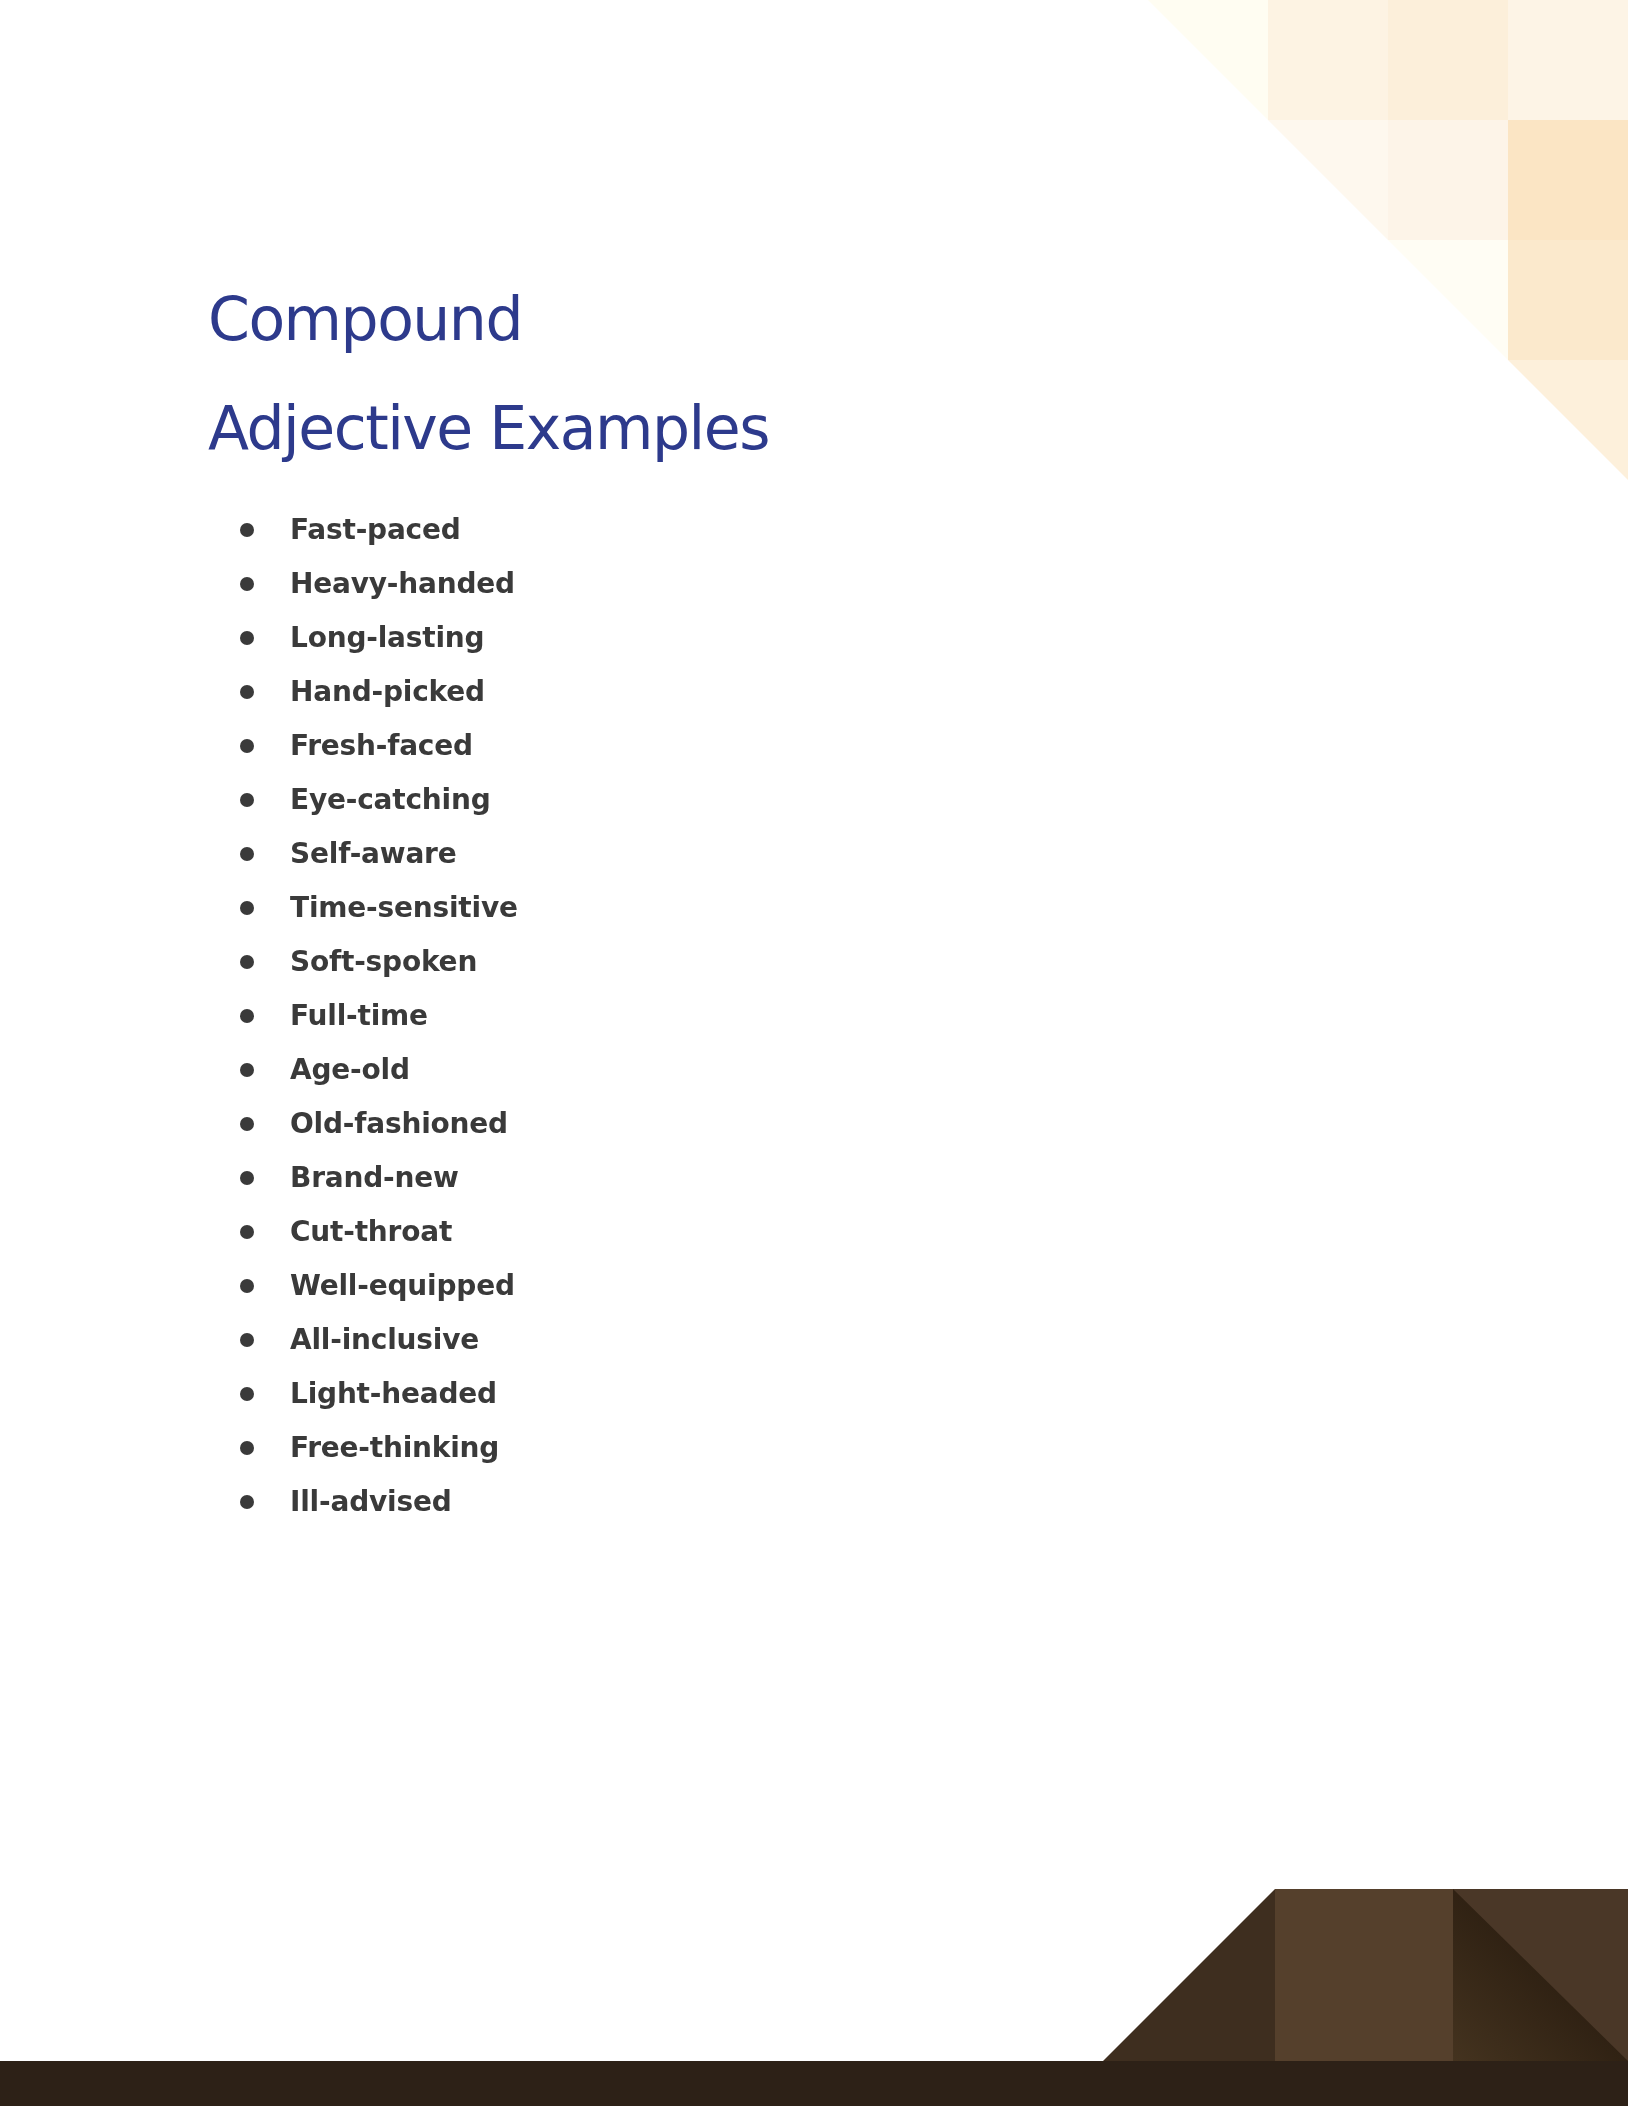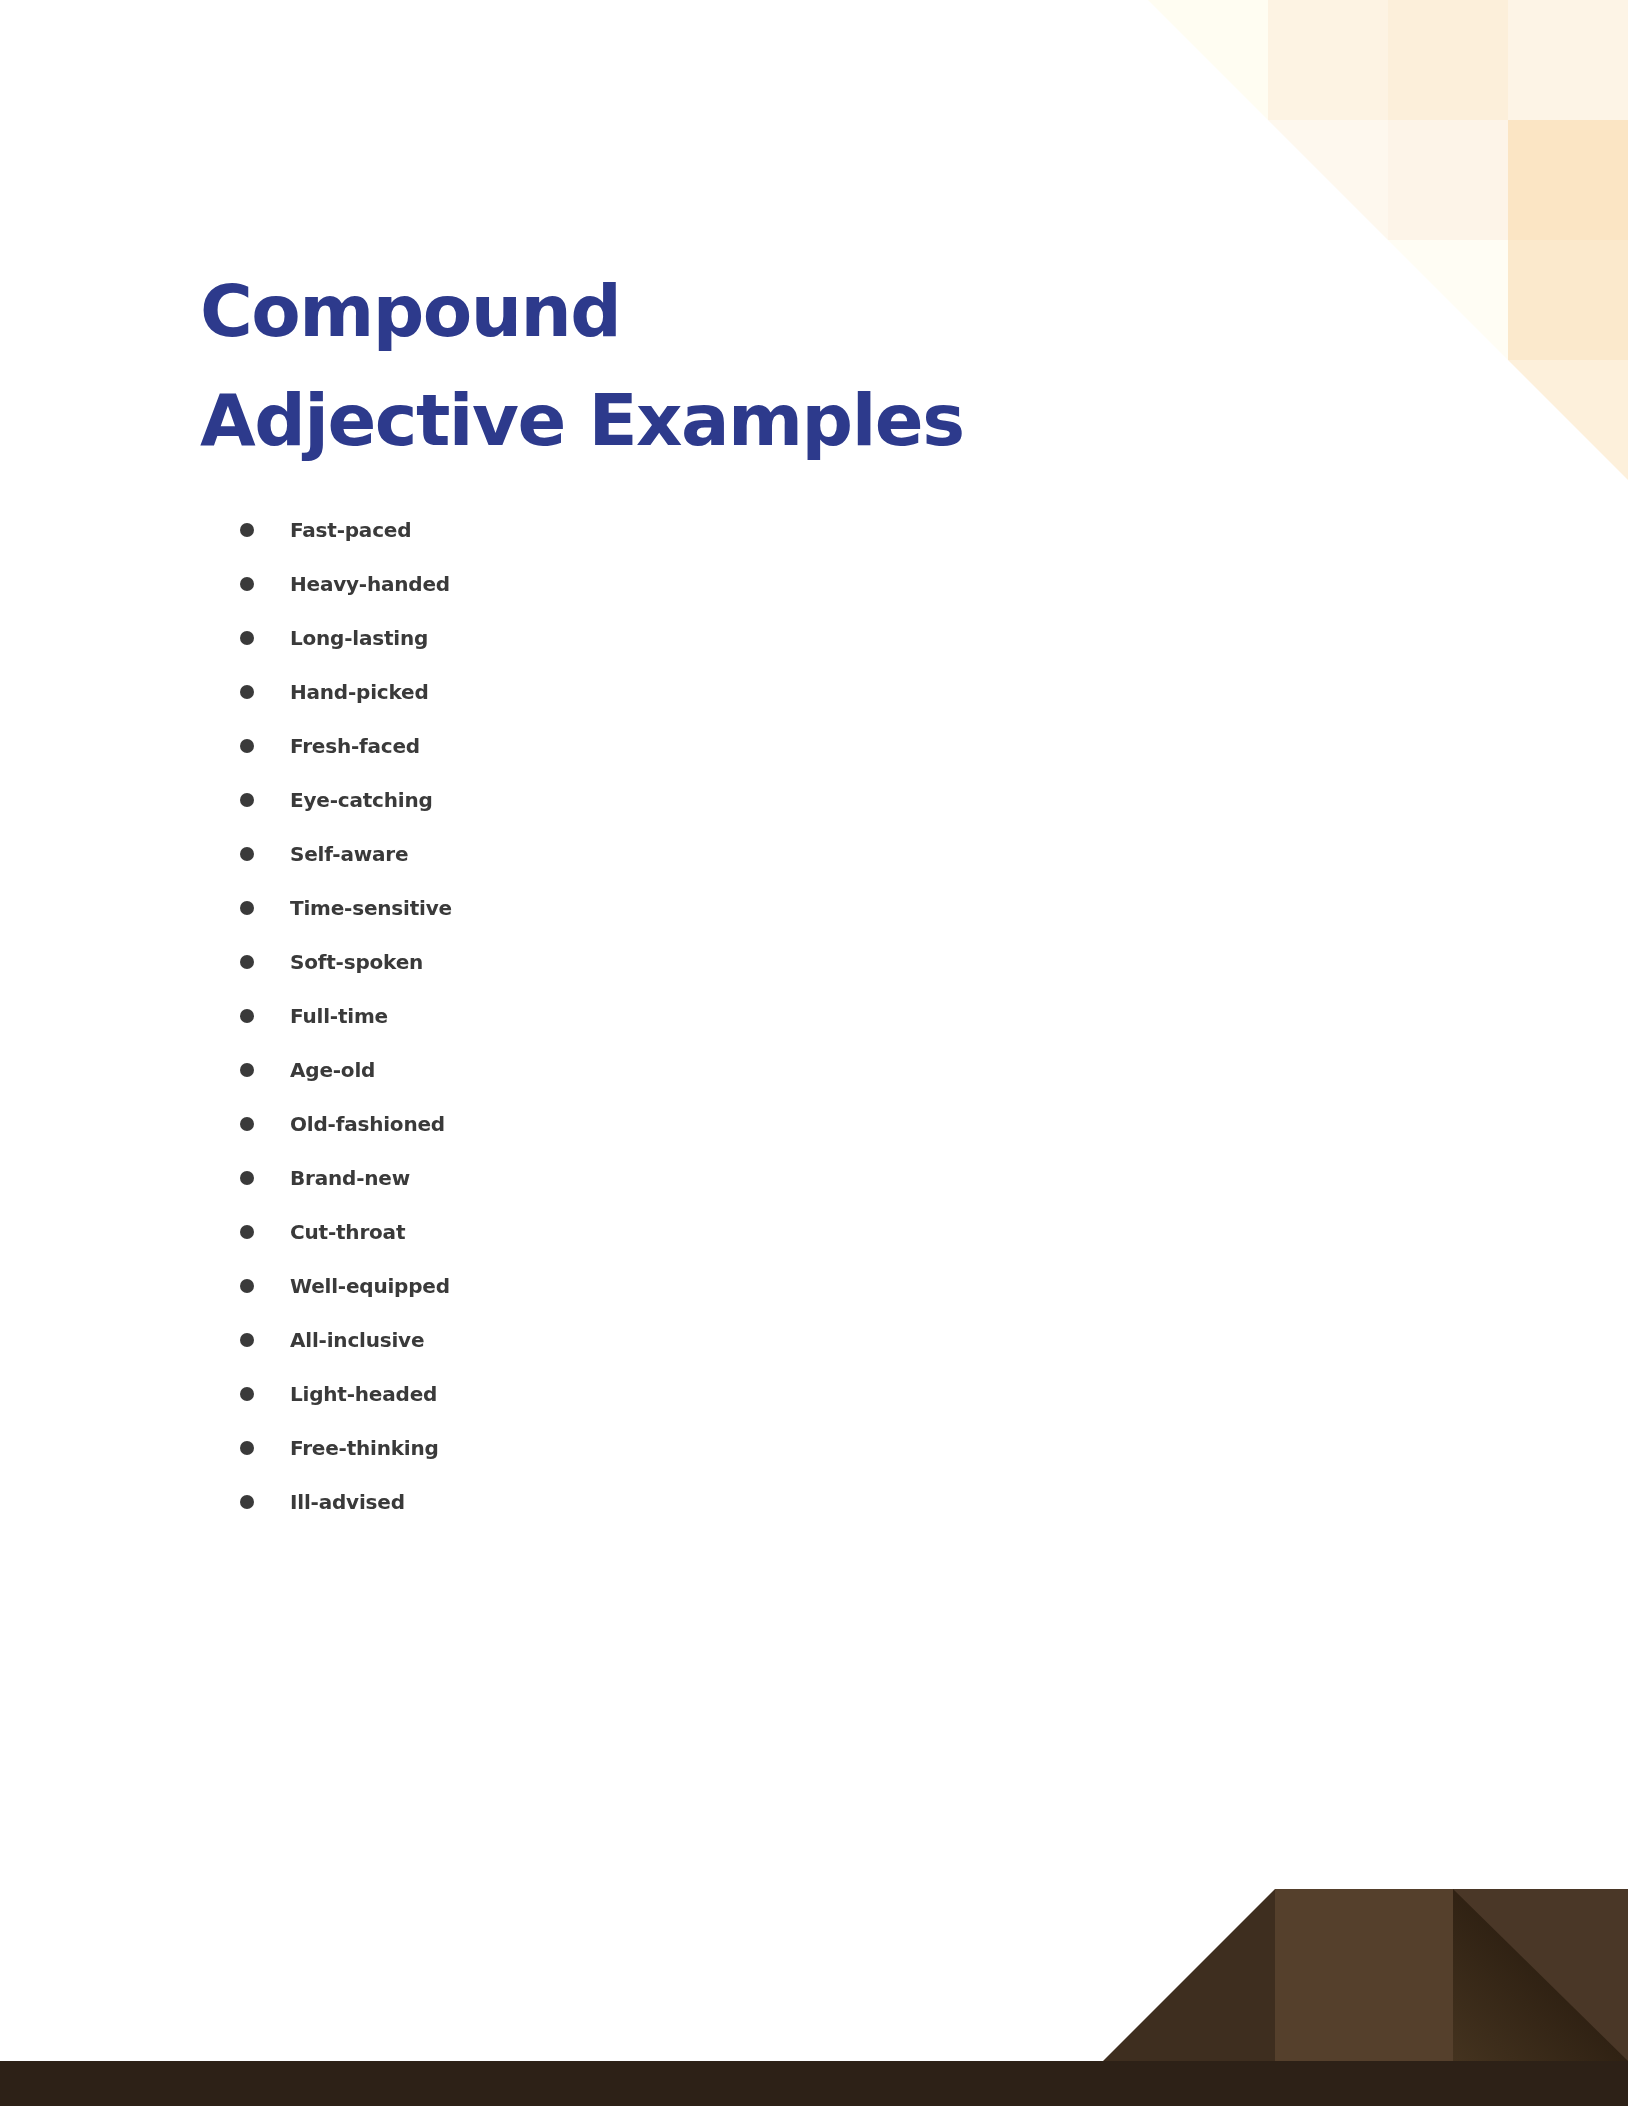--- a/index.html
+++ b/index.html
@@ -27,36 +27,36 @@
     position:absolute;top:0;right:0;
     width:480px;height:480px;
     display:grid;
     grid-template-columns:repeat(4,120px);
     grid-template-rows:repeat(4,120px);
     clip-path:polygon(0 0,100% 0,100% 100%);
   }
 
   
   .page-title{
-    position:absolute;left:193px;top:250px;margin:7px;
-    font-size:72px;line-height:109px;font-weight:700;
+    position:absolute;left:193px;top:250px;margin:15px;
+    font-size:60px;line-height:109px;font-weight:400;
     letter-spacing:-1.5px;
     color:var(--title-color);
     white-space:nowrap;
   }
 
   
   .adjective-list{
     position:absolute;left:240px;top:503px;
     margin:0;padding:0;list-style:none;
   }
   .adjective-list li{
     position:relative;
     padding-left:50px;
-    font-size:20px;line-height:54px;font-weight:700;
+    font-size:28px;line-height:54px;font-weight:700;
     letter-spacing:-0.2px;
     color:var(--list-color);
     white-space:nowrap;
   }
   .adjective-list .dot{
     position:absolute;left:0;top:50%;margin-top:-7px;
     width:14px;height:14px;border-radius:50%;
     background:var(--list-color);
   }
 

